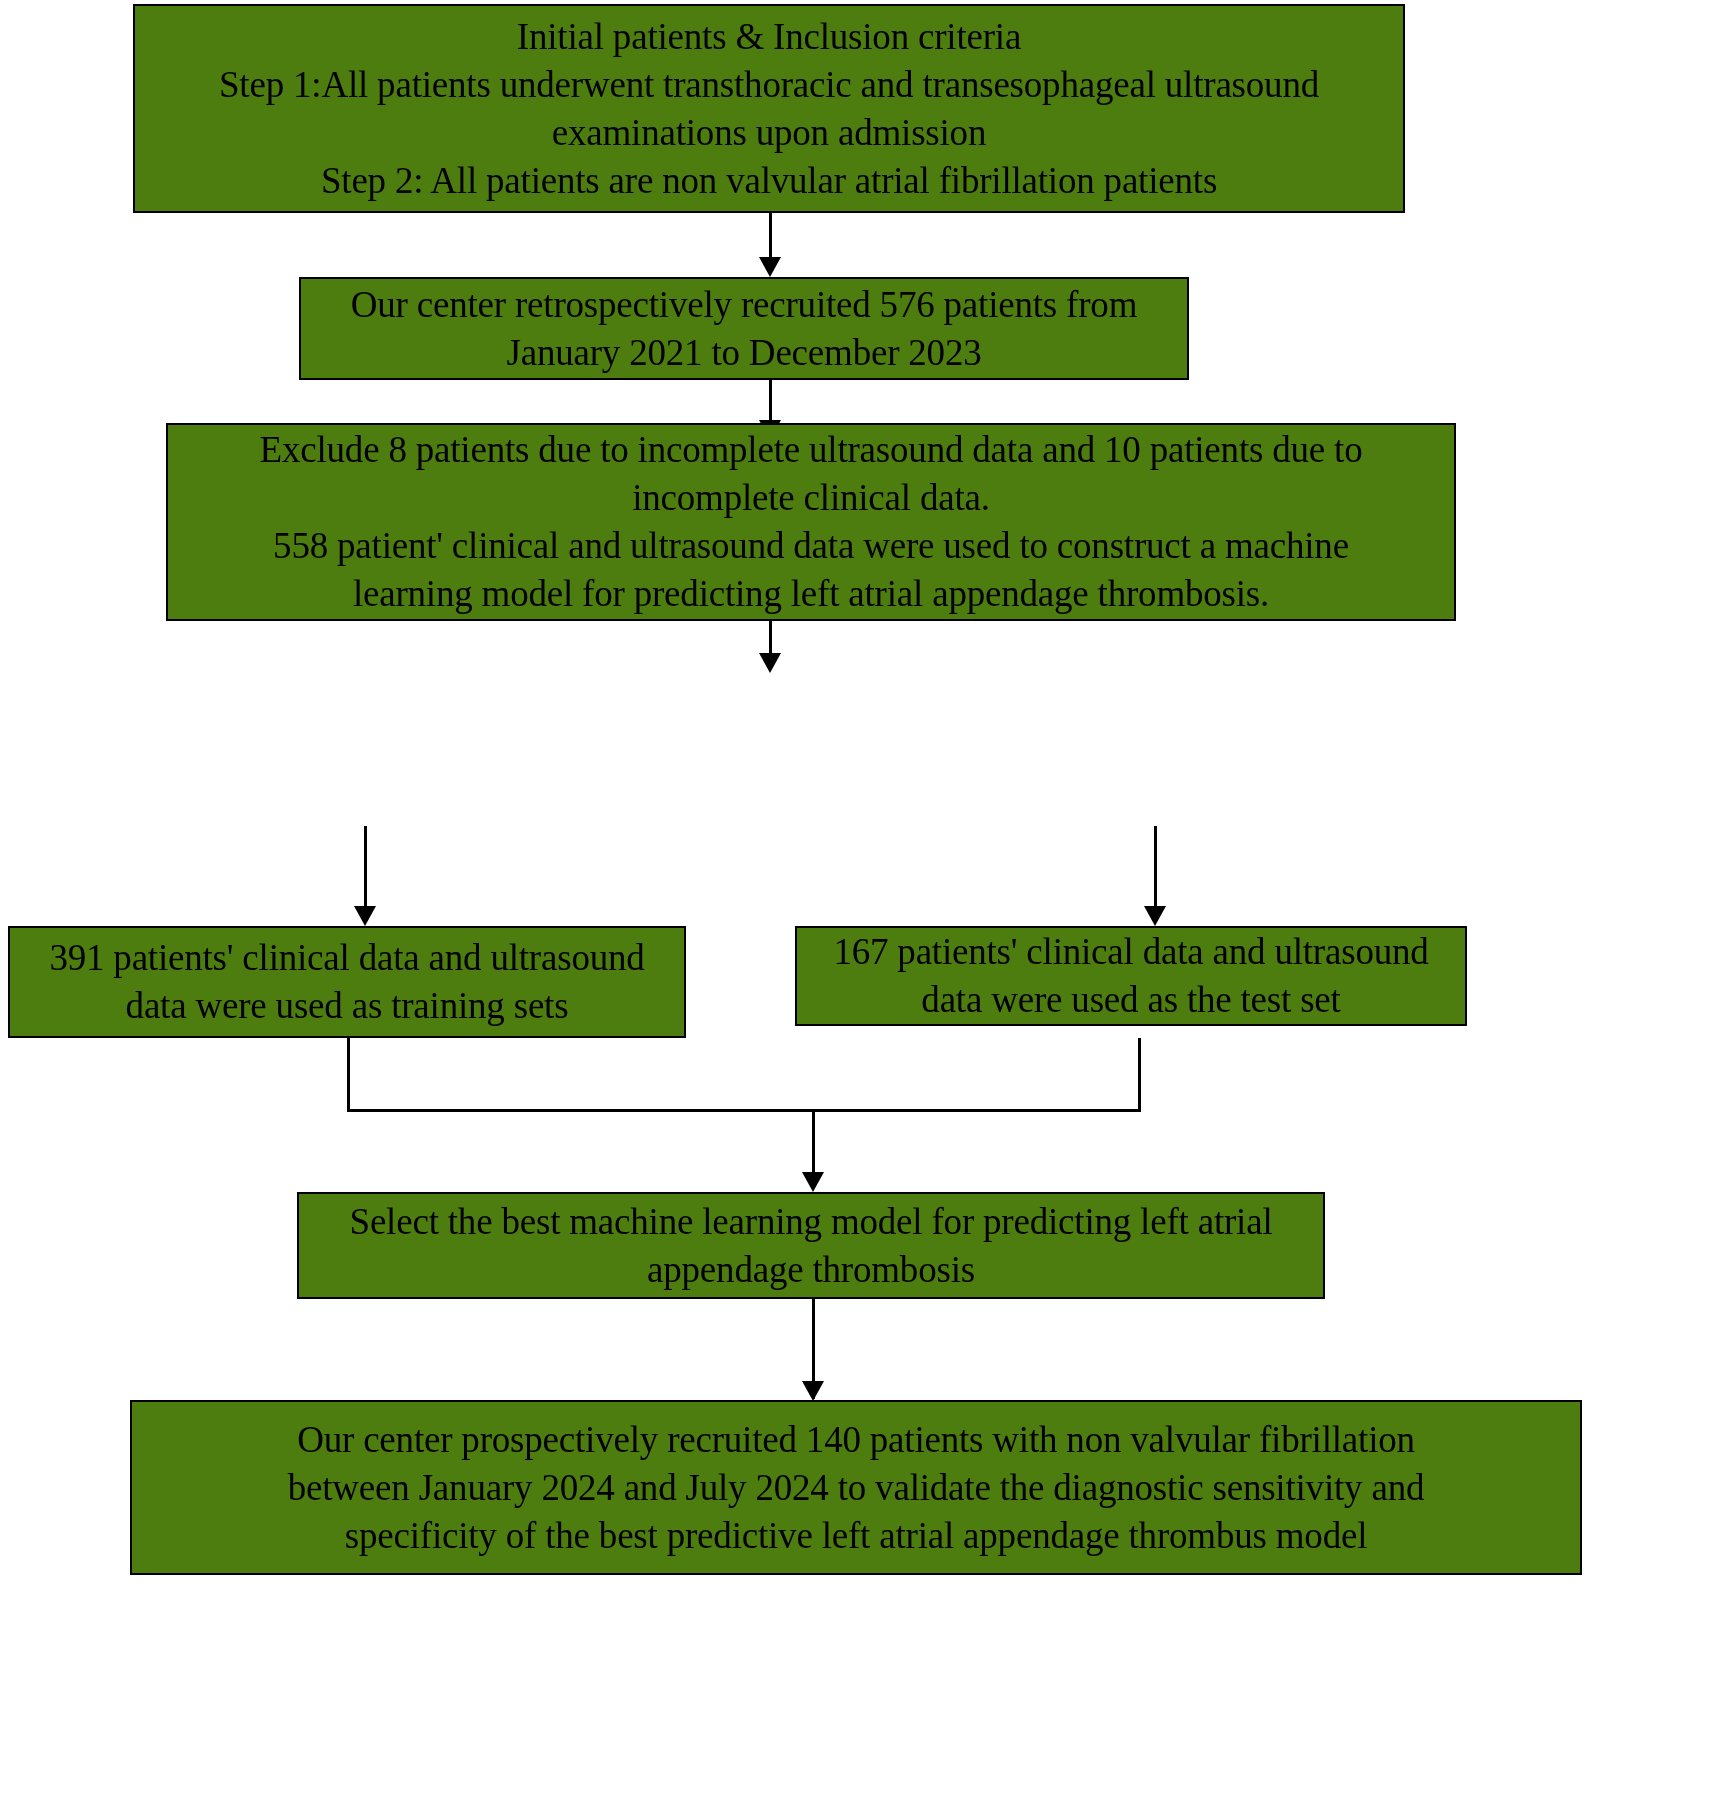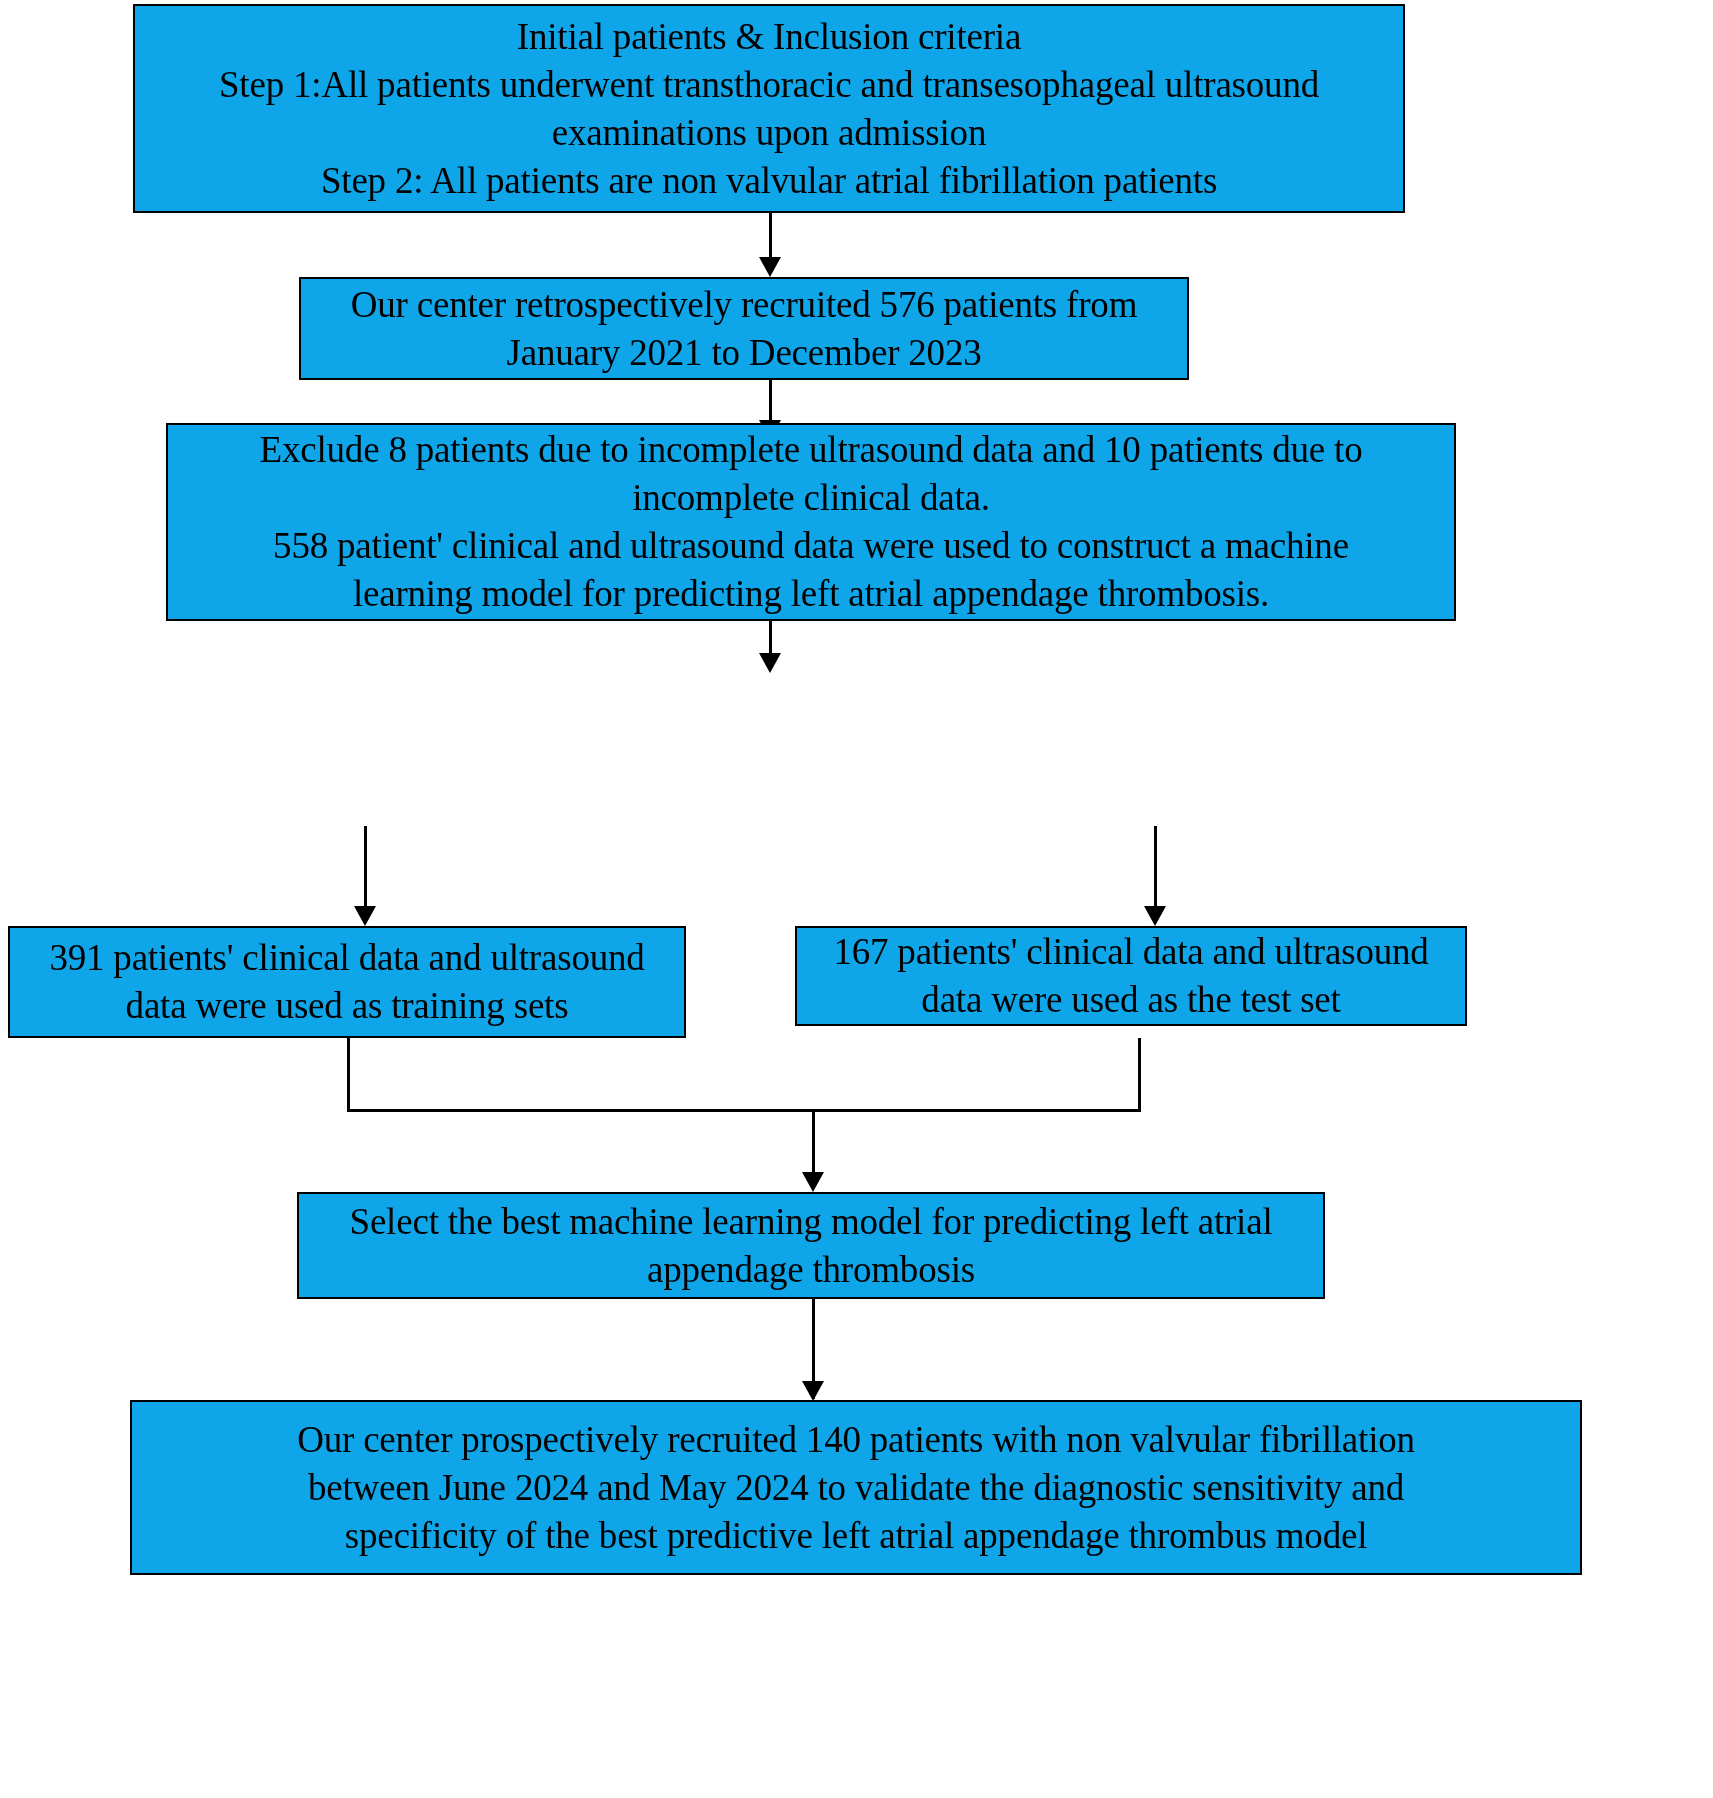--- a/index.html
+++ b/index.html
@@ -20,21 +20,21 @@
     position: absolute;
     left: 0; top: 0;
     width: 1713px;
     height: 1798px;
   }
 
   .node {
     position: absolute;
     box-sizing: border-box;
     border: 2px solid #000000;
-    background: #0ea5e9;
+    background: #4d7c0f;
     display: flex;
     flex-direction: column;
     justify-content: center;
     z-index: 2;
   }
   
   .node::before {
     content: "";
     position: absolute;
     left: -2px; right: -2px; top: -2px;
@@ -141,17 +141,17 @@
   <div class="node" style="left:297px; top:1192px; width:1028px; height:107px; padding:4px 14px;">
     <div class="line center">Select the best machine learning model for predicting left atrial</div>
     <div class="line center">appendage thrombosis</div>
   </div>
 
   <div class="conn vline" style="left:812px; top:1299px; height:100px;"></div>
   <div class="arrowhead" style="left:802px; top:1381px;"></div>
 
   <div class="node" style="left:130px; top:1400px; width:1452px; height:175px; padding:5px 14px;">
     <div class="line center">Our center prospectively recruited 140 patients with non valvular fibrillation</div>
-    <div class="line center">between June 2024 and May 2024 to validate the diagnostic sensitivity and</div>
+    <div class="line center">between January 2024 and July 2024 to validate the diagnostic sensitivity and</div>
     <div class="line center">specificity of the best predictive left atrial appendage thrombus model</div>
   </div>
 
 </div>
 
 </body></html>

